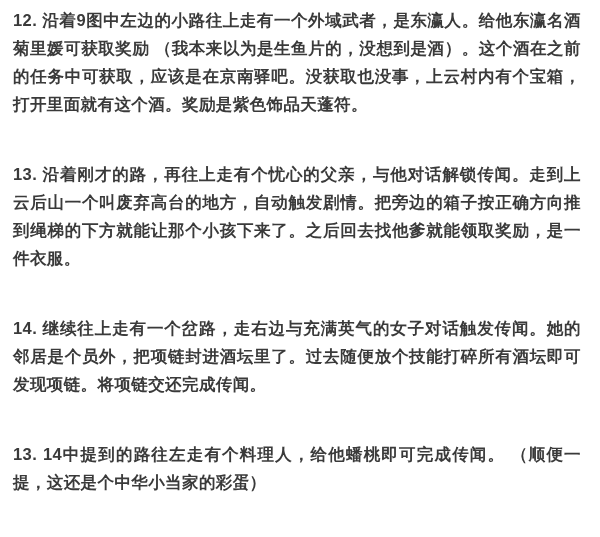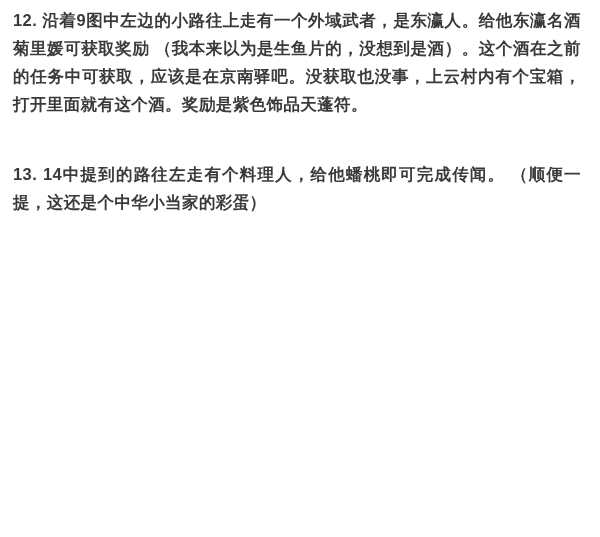--- a/index.html
+++ b/index.html
@@ -29,15 +29,17 @@
   }
   .article p:last-child {
     margin-bottom: 0;
   }
 </style>
 </head>
 <body>
 
 <div class="article">
   <p>12. 沿着9图中左边的小路往上走有一个外域武者，是东瀛人。给他东瀛名酒菊里媛可获取奖励 （我本来以为是生鱼片的，没想到是酒）。这个酒在之前的任务中可获取，应该是在京南驿吧。没获取也没事，上云村内有个宝箱，打开里面就有这个酒。奖励是紫色饰品天蓬符。</p>
+  <p>13. 沿着刚才的路，再往上走有个忧心的父亲，与他对话解锁传闻。走到上云后山一个叫废弃高台的地方，自动触发剧情。把旁边的箱子按正确方向推到绳梯的下方就能让那个小孩下来了。之后回去找他爹就能领取奖励，是一件衣服。</p>
+  <p>14. 继续往上走有一个岔路，走右边与充满英气的女子对话触发传闻。她的邻居是个员外，把项链封进酒坛里了。过去随便放个技能打碎所有酒坛即可发现项链。将项链交还完成传闻。</p>
   <p>13. 14中提到的路往左走有个料理人，给他蟠桃即可完成传闻。 （顺便一提，这还是个中华小当家的彩蛋）</p>
 
 </div>
 
 </body></html>

